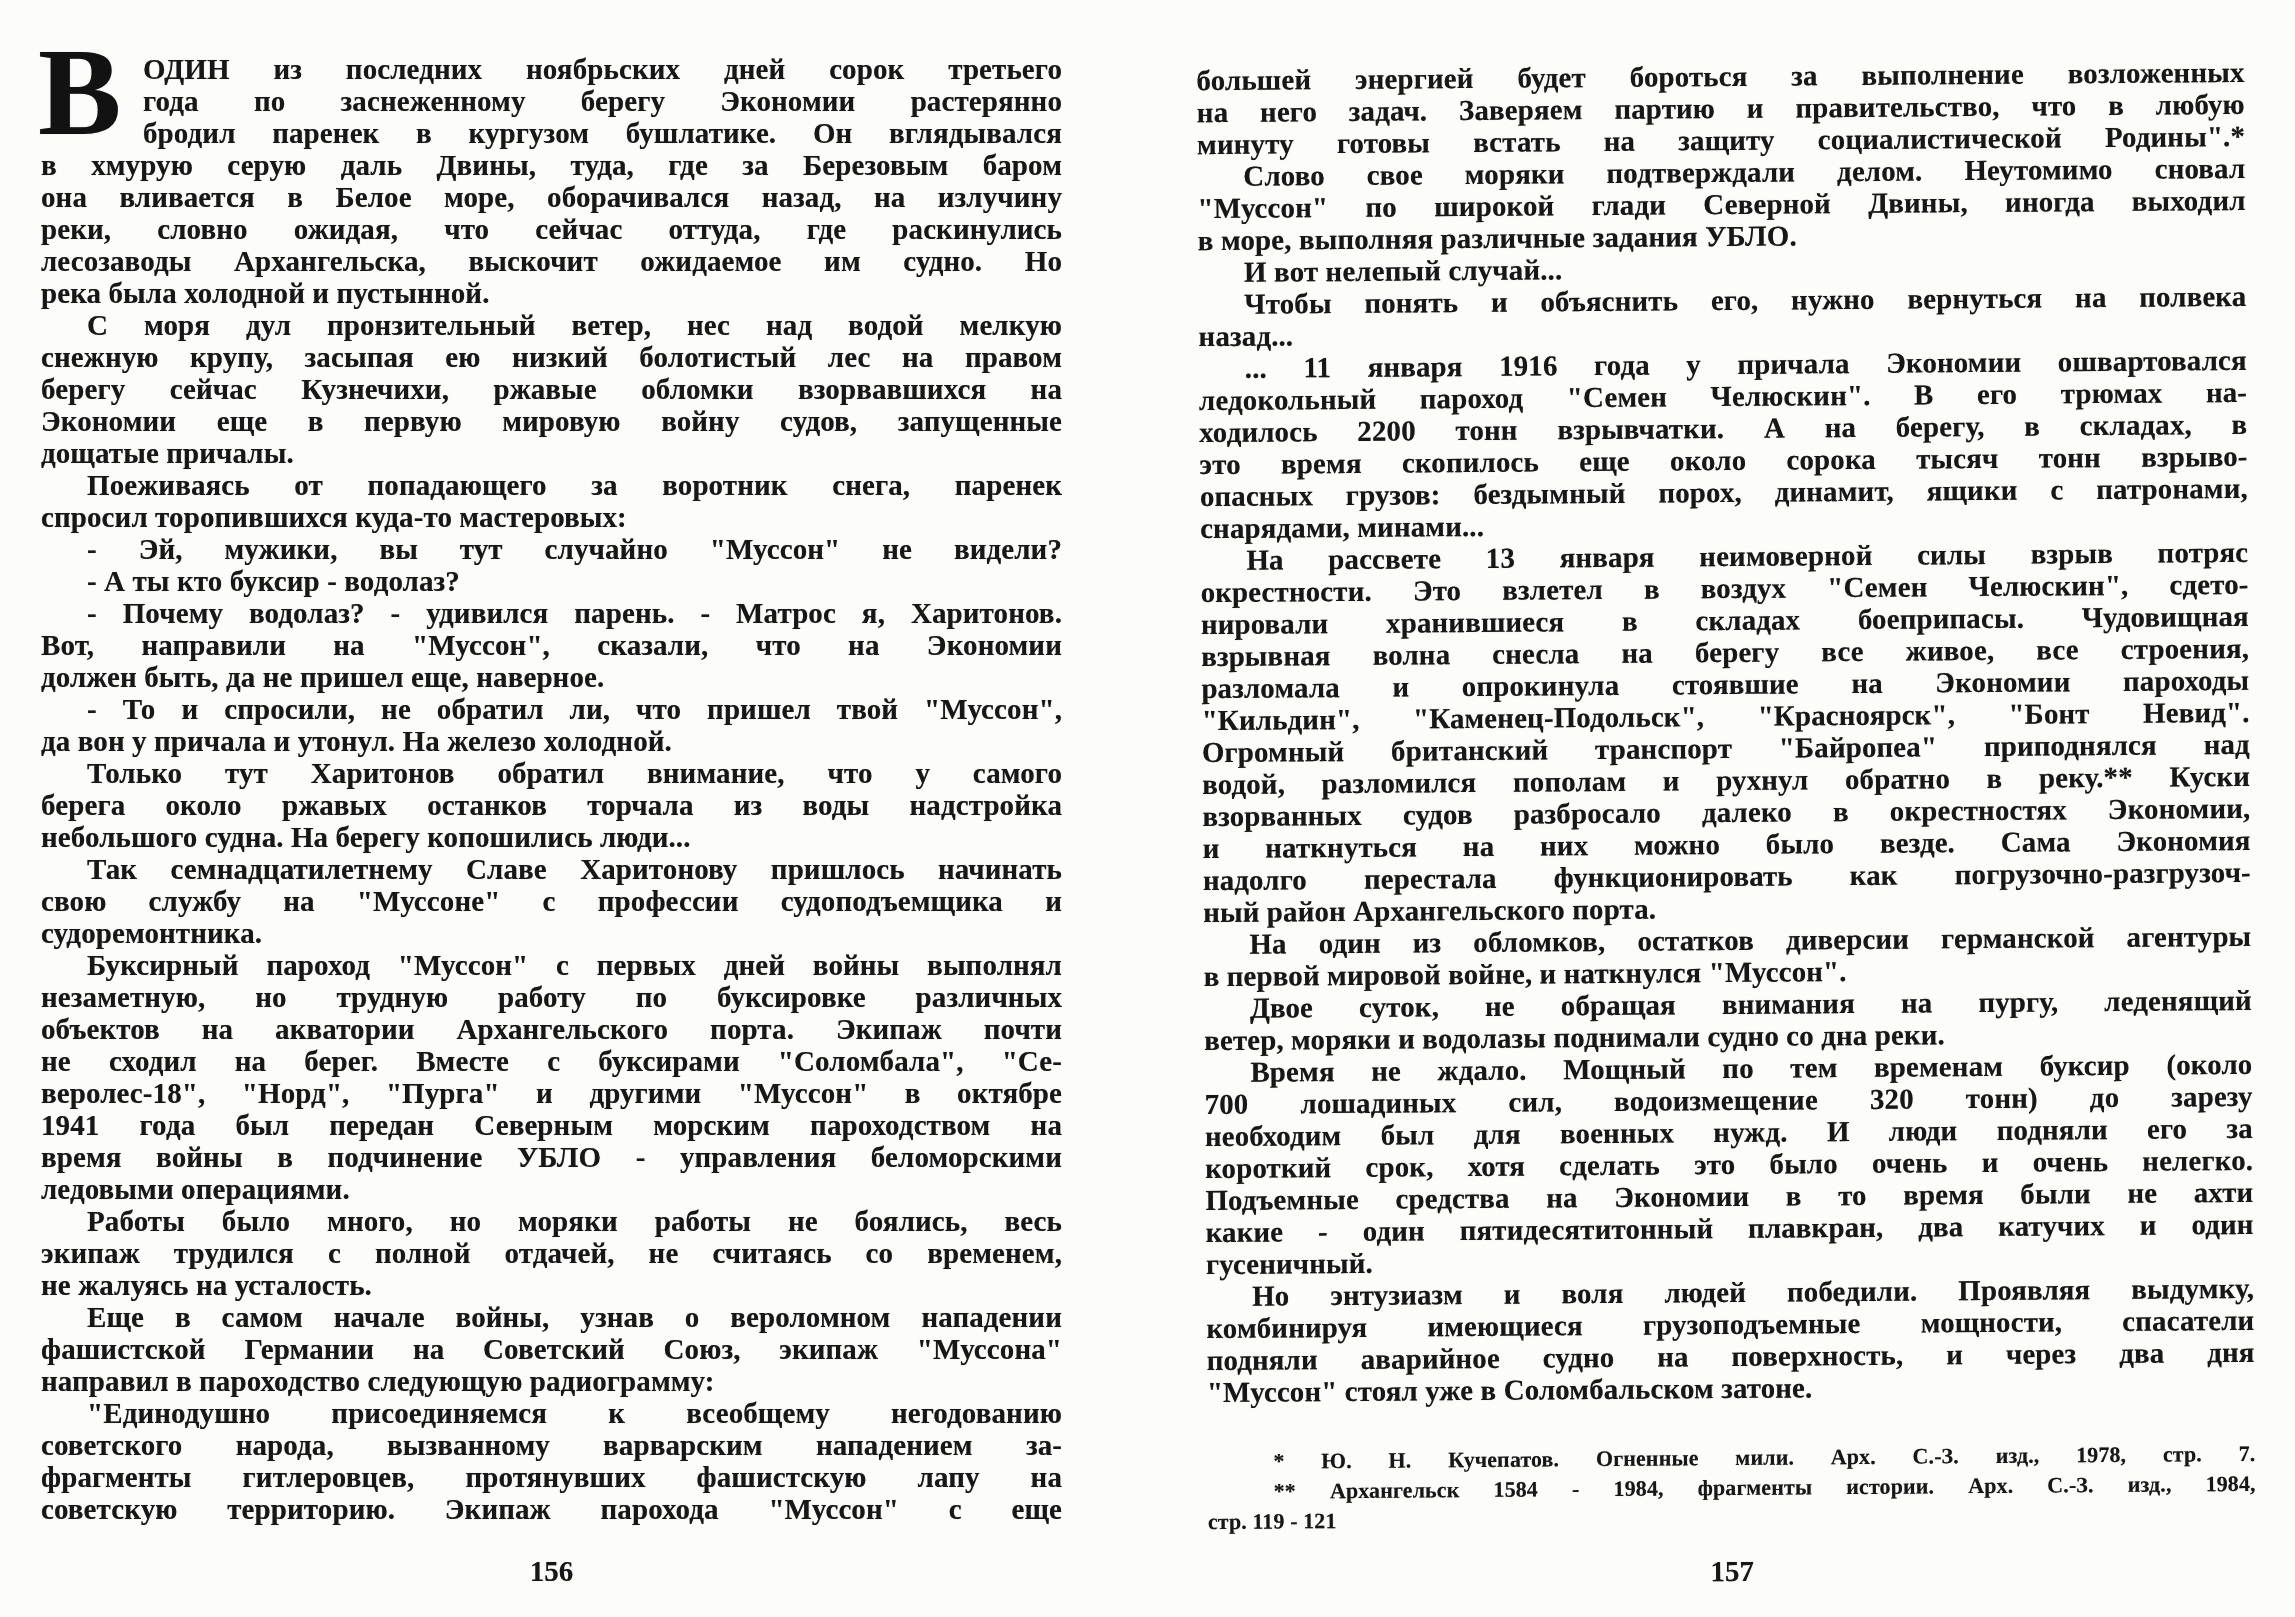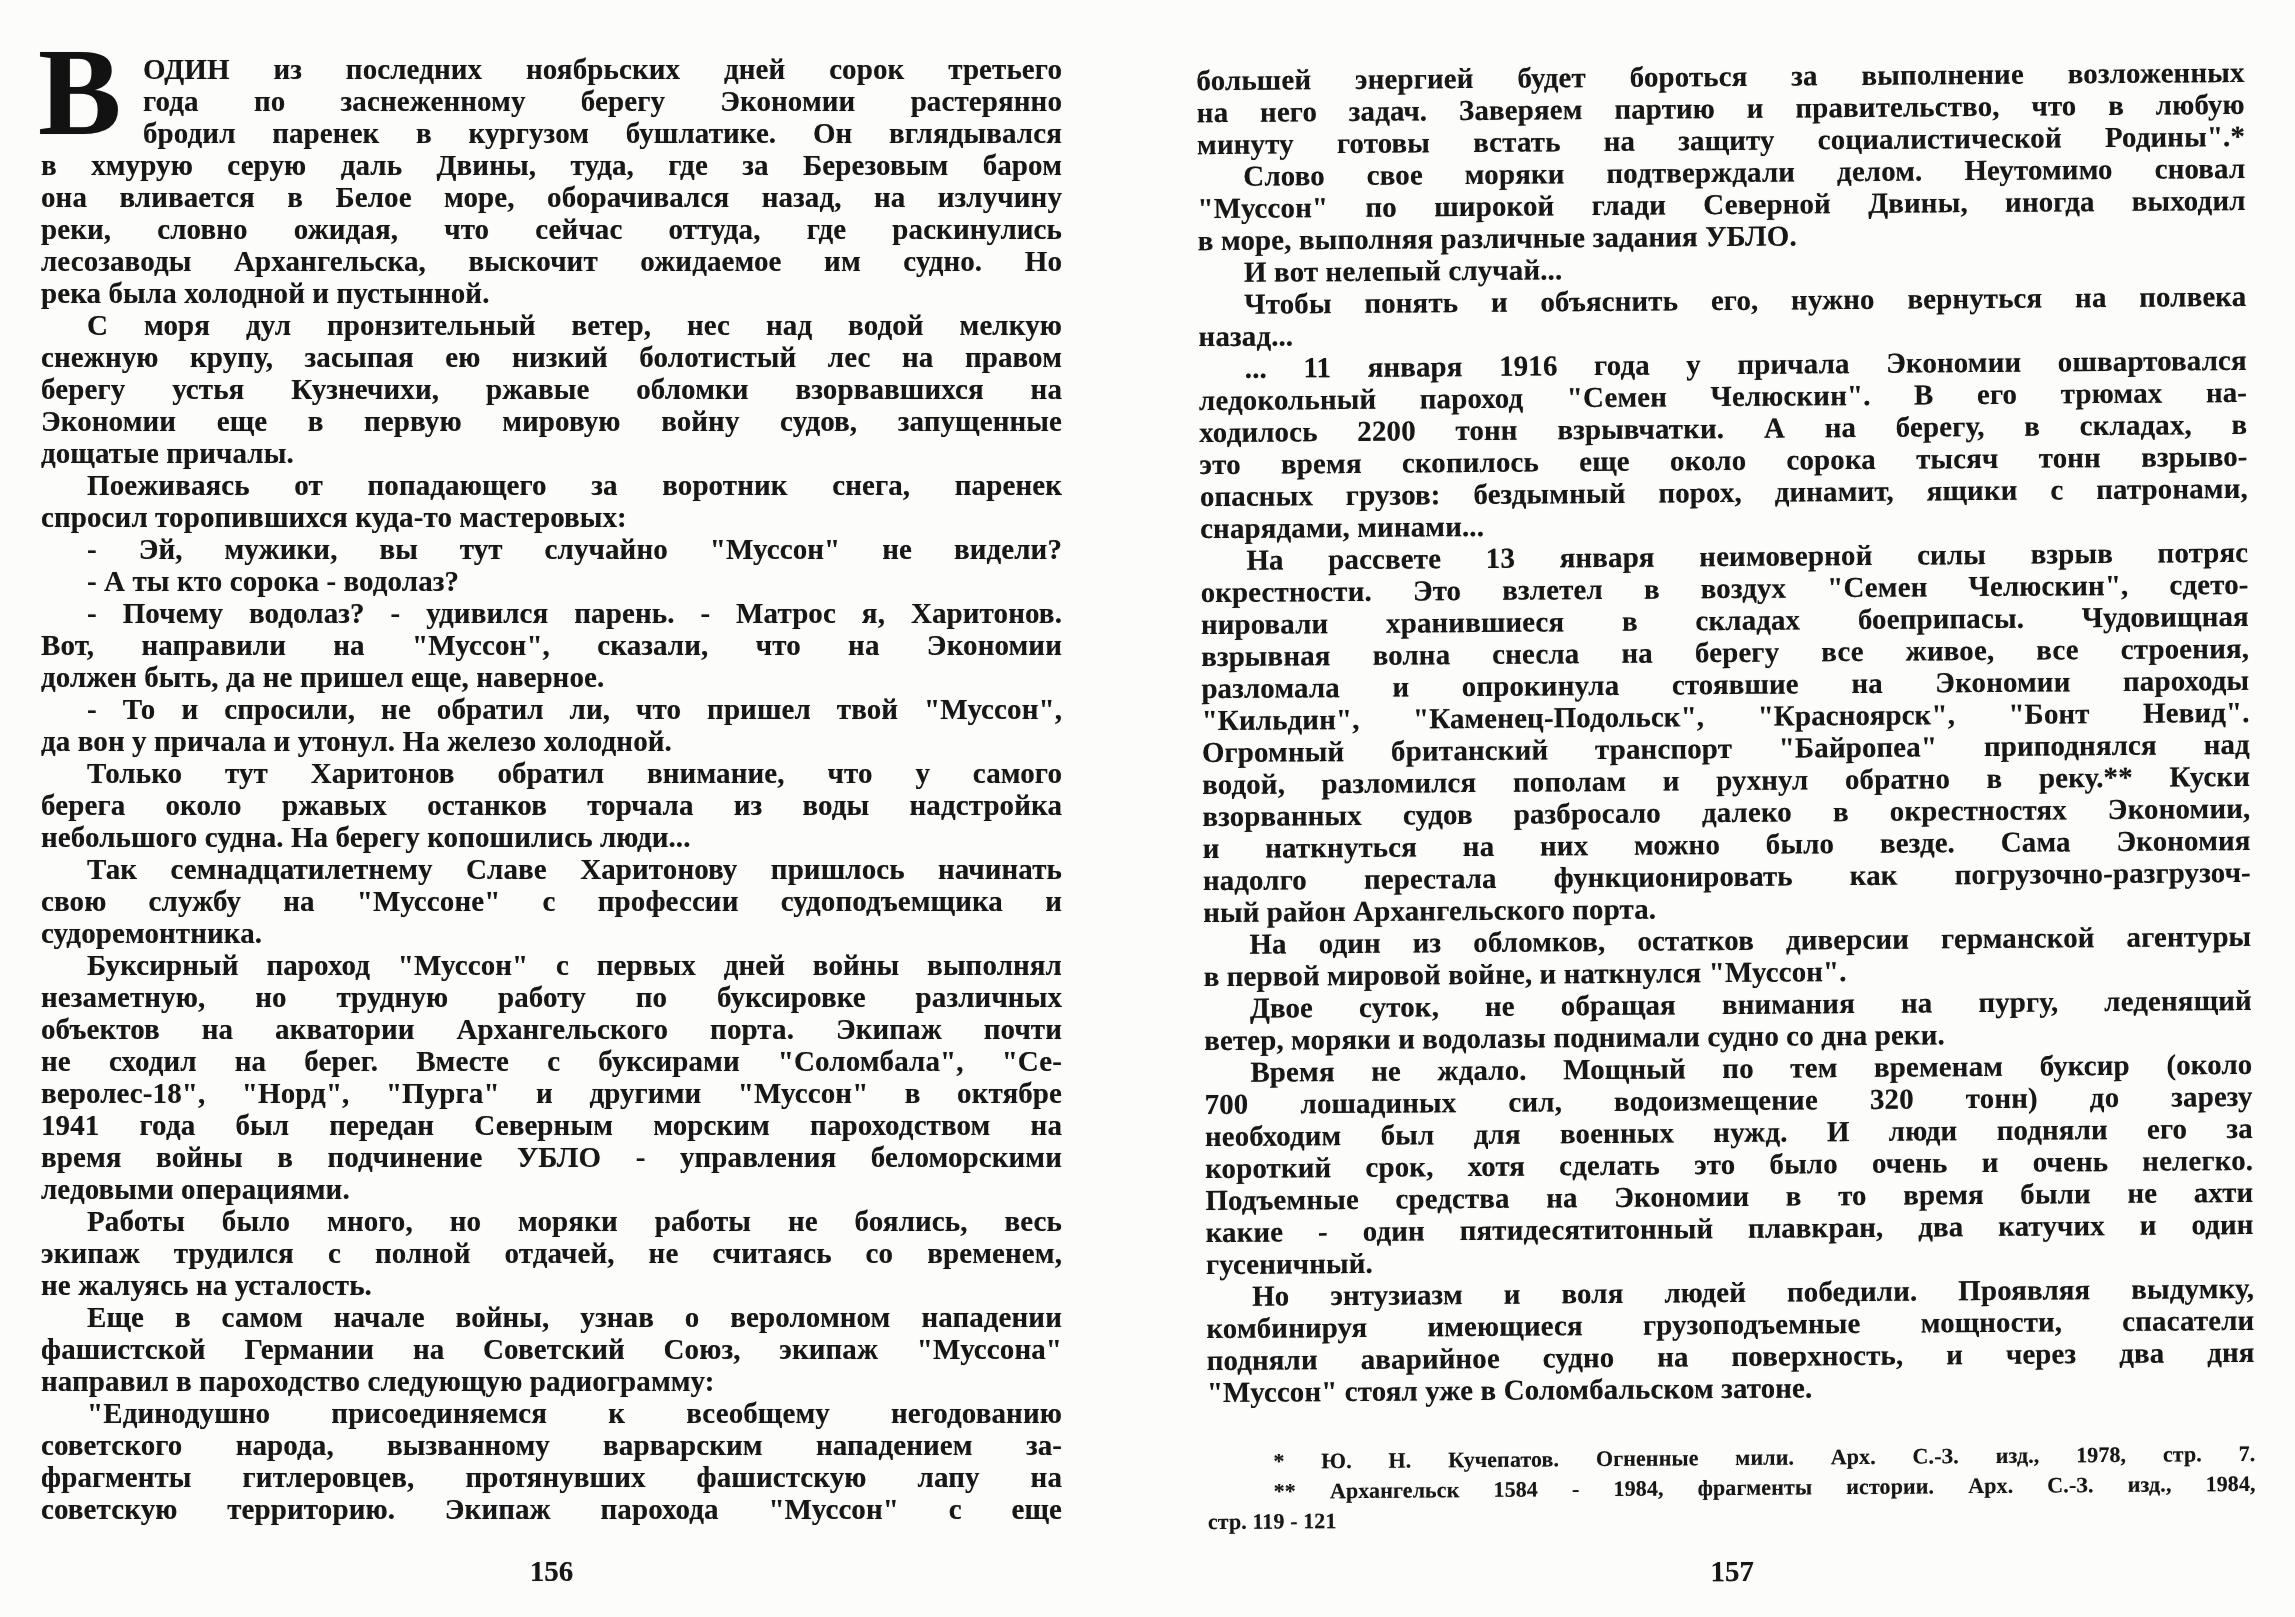--- a/index.html
+++ b/index.html
@@ -89,27 +89,27 @@
         <div class="line just dcap">ОДИН из последних ноябрьских дней сорок третьего</div>
         <div class="line just dcap">года по заснеженному берегу Экономии растерянно</div>
         <div class="line just dcap">бродил паренек в кургузом бушлатике. Он вглядывался</div>
         <div class="line just">в хмурую серую даль Двины, туда, где за Березовым баром</div>
         <div class="line just">она вливается в Белое море, оборачивался назад, на излучину</div>
         <div class="line just">реки, словно ожидая, что сейчас оттуда, где раскинулись</div>
         <div class="line just">лесозаводы Архангельска, выскочит ожидаемое им судно. Но</div>
         <div class="line last">река была холодной и пустынной.</div>
         <div class="line just ind">С моря дул пронзительный ветер, нес над водой мелкую</div>
         <div class="line just">снежную крупу, засыпая ею низкий болотистый лес на правом</div>
-        <div class="line just">берегу устья Кузнечихи, ржавые обломки взорвавшихся на</div>
+        <div class="line just">берегу сейчас Кузнечихи, ржавые обломки взорвавшихся на</div>
         <div class="line just">Экономии еще в первую мировую войну судов, запущенные</div>
         <div class="line last">дощатые причалы.</div>
         <div class="line just ind">Поеживаясь от попадающего за воротник снега, паренек</div>
         <div class="line last">спросил торопившихся куда-то мастеровых:</div>
         <div class="line just ind">- Эй, мужики, вы тут случайно "Муссон" не видели?</div>
-        <div class="line last ind">- А ты кто сорока - водолаз?</div>
+        <div class="line last ind">- А ты кто буксир - водолаз?</div>
         <div class="line just ind">- Почему водолаз? - удивился парень. - Матрос я, Харитонов.</div>
         <div class="line just">Вот, направили на "Муссон", сказали, что на Экономии</div>
         <div class="line last">должен быть, да не пришел еще, наверное.</div>
         <div class="line just ind">- То и спросили, не обратил ли, что пришел твой "Муссон",</div>
         <div class="line last">да вон у причала и утонул. На железо холодной.</div>
         <div class="line just ind">Только тут Харитонов обратил внимание, что у самого</div>
         <div class="line just">берега около ржавых останков торчала из воды надстройка</div>
         <div class="line last">небольшого судна. На берегу копошились люди...</div>
         <div class="line just ind">Так семнадцатилетнему Славе Харитонову пришлось начинать</div>
         <div class="line just">свою службу на "Муссоне" с профессии судоподъемщика и</div>

